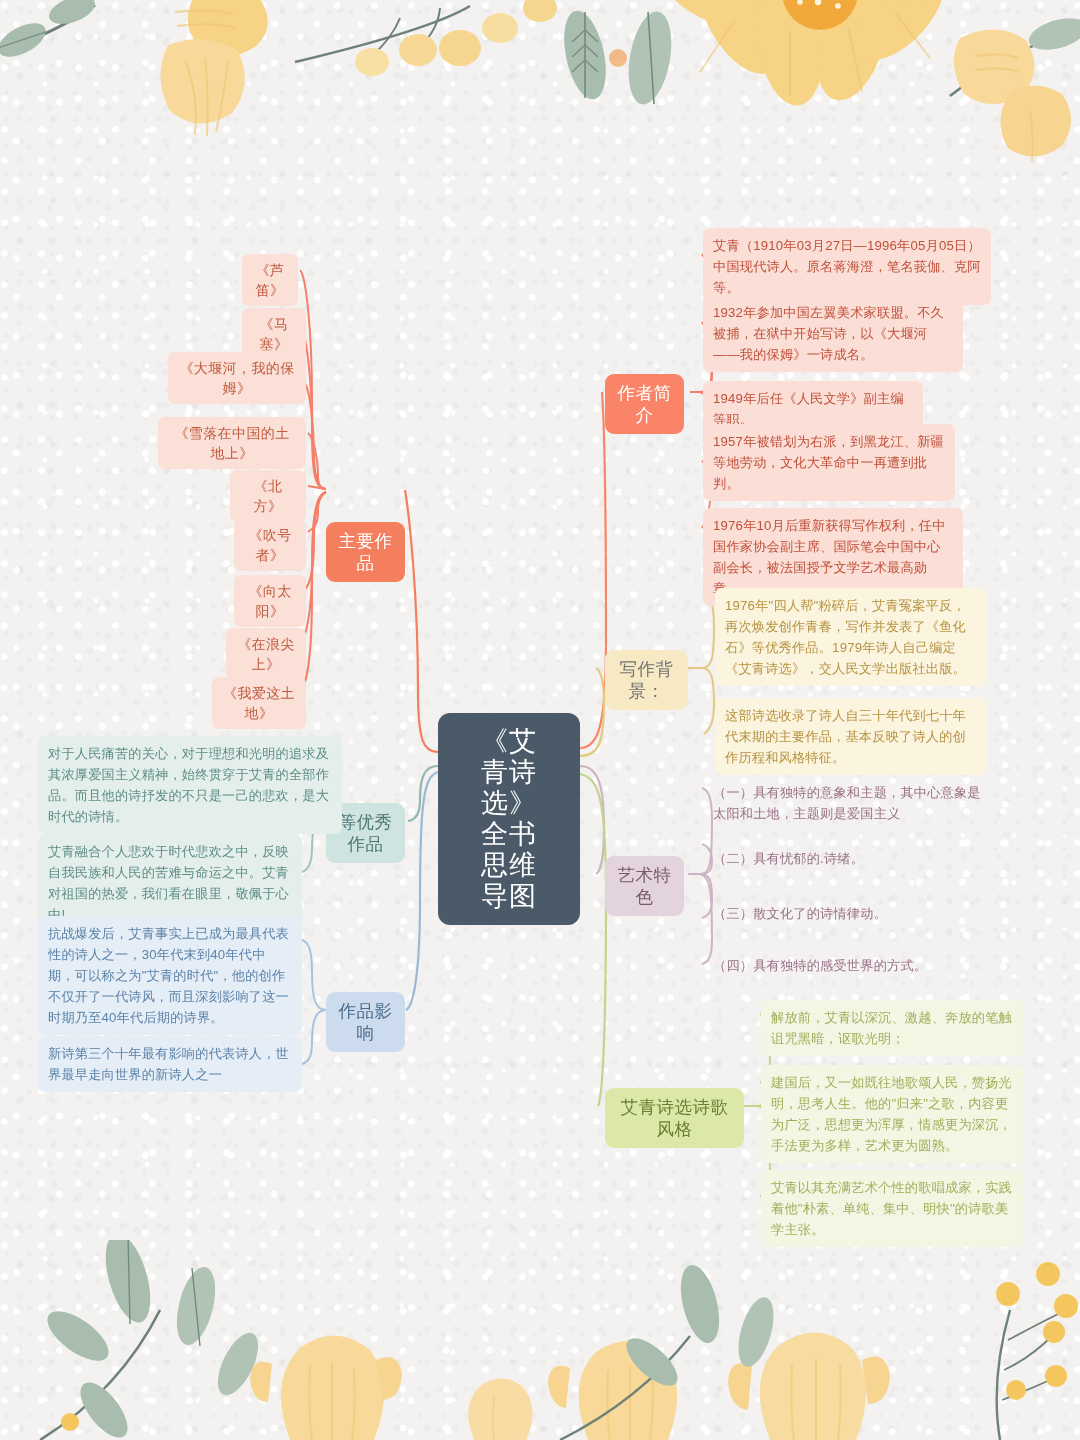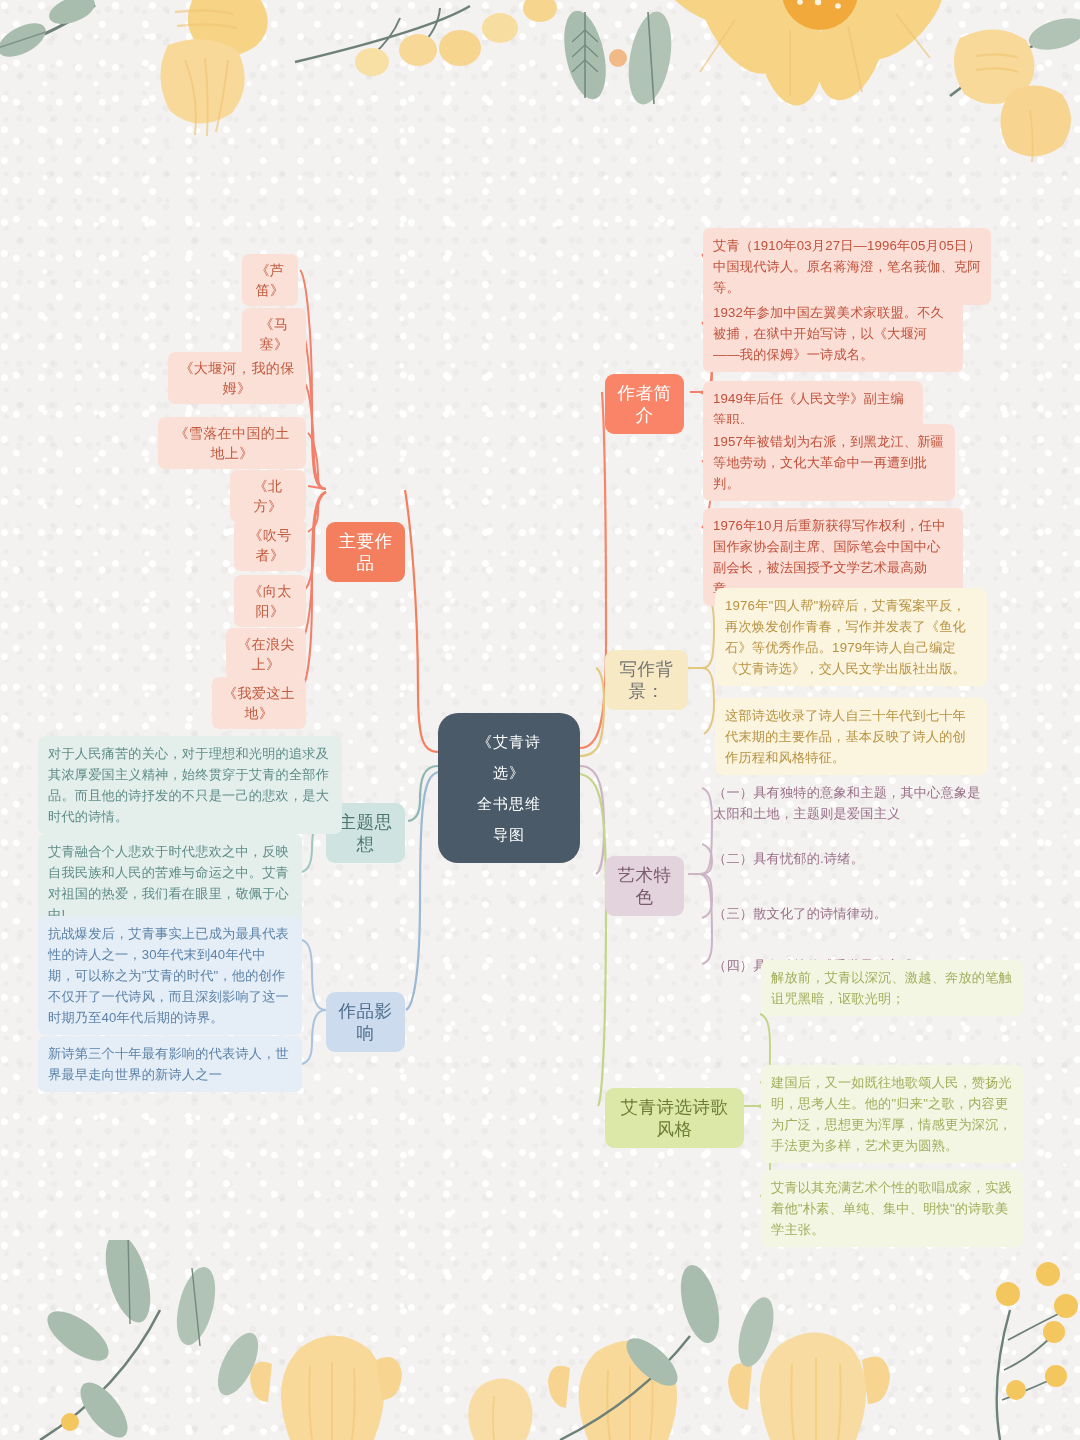--- a/index.html
+++ b/index.html
@@ -45,23 +45,23 @@
   .node {
     position: absolute;
     z-index: 4;
     box-sizing: border-box;
     white-space: pre-wrap;
   }
 
   .root-node {
     background: #4a5a68;
     color: #ffffff;
-    border-radius: 20px;
+    border-radius: 12px;
     text-align: center;
-    font-size: 15px;
+    font-size: 27px;
     line-height: 31px;
     padding: 13px 36px;
     letter-spacing: 1px;
   }
 
   .branch-label {
     border-radius: 9px;
     font-size: 17.5px;
     line-height: 22px;
     padding: 8px 12px;
@@ -320,21 +320,21 @@
 <div class="node leaf-chip c-works-chip" style="left:242px; top:254px; width:56px;">《芦笛》</div>
 <div class="node leaf-chip c-works-chip" style="left:242px; top:308px; width:64px;">《马塞》</div>
 <div class="node leaf-chip c-works-chip" style="left:168px; top:352px; width:138px;">《大堰河，我的保姆》</div>
 <div class="node leaf-chip c-works-chip" style="left:158px; top:417px; width:148px;">《雪落在中国的土地上》</div>
 <div class="node leaf-chip c-works-chip" style="left:230px; top:470px; width:76px;">《北方》</div>
 <div class="node leaf-chip c-works-chip" style="left:234px; top:519px; width:72px;">《吹号者》</div>
 <div class="node leaf-chip c-works-chip" style="left:234px; top:575px; width:72px;">《向太阳》</div>
 <div class="node leaf-chip c-works-chip" style="left:226px; top:628px; width:80px;">《在浪尖上》</div>
 <div class="node leaf-chip c-works-chip" style="left:212px; top:677px; width:94px;">《我爱这土地》</div>
 
-<div class="node branch-label c-theme-label" style="left:326px; top:803px; width:79px;">主题思想</div>
+<div class="node branch-label c-theme-label" style="left:326px; top:803px; width:79px;">等优秀作品</div>
 
 <div class="node leaf c-theme-leaf" style="left:38px; top:736px; width:304px;">对于人民痛苦的关心，对于理想和光明的追求及其浓厚爱国主义精神，始终贯穿于艾青的全部作品。而且他的诗抒发的不只是一己的悲欢，是大时代的诗情。</div>
 <div class="node leaf c-theme-leaf" style="left:38px; top:834px; width:264px;">艾青融合个人悲欢于时代悲欢之中，反映自我民族和人民的苦难与命运之中。艾青对祖国的热爱，我们看在眼里，敬佩于心中!</div>
 
 <div class="node branch-label c-infl-label" style="left:326px; top:992px; width:79px;">作品影响</div>
 
 <div class="node leaf c-infl-leaf" style="left:38px; top:916px; width:264px;">抗战爆发后，艾青事实上已成为最具代表性的诗人之一，30年代末到40年代中期，可以称之为"艾青的时代"，他的创作不仅开了一代诗风，而且深刻影响了这一时期乃至40年代后期的诗界。</div>
 <div class="node leaf c-infl-leaf" style="left:38px; top:1036px; width:264px;">新诗第三个十年最有影响的代表诗人，世界最早走向世界的新诗人之一</div>
 
 <div class="node branch-label c-author-label" style="left:605px; top:374px; width:79px;">作者简介</div>
@@ -352,15 +352,15 @@
 
 <div class="node branch-label c-art-label" style="left:605px; top:856px; width:79px;">艺术特色</div>
 
 <div class="node leaf c-art-leaf" style="left:703px; top:775px; width:292px;">（一）具有独特的意象和主题，其中心意象是太阳和土地，主题则是爱国主义</div>
 <div class="node leaf c-art-leaf" style="left:703px; top:841px; width:292px;">（二）具有忧郁的.诗绪。</div>
 <div class="node leaf c-art-leaf" style="left:703px; top:896px; width:292px;">（三）散文化了的诗情律动。</div>
 <div class="node leaf c-art-leaf" style="left:703px; top:948px; width:292px;">（四）具有独特的感受世界的方式。</div>
 
 <div class="node branch-label c-style-label" style="left:605px; top:1088px; width:139px;">艾青诗选诗歌风格</div>
 
-<div class="node leaf c-style-leaf" style="left:761px; top:960px; width:262px;">解放前，艾青以深沉、激越、奔放的笔触诅咒黑暗，讴歌光明；</div>
+<div class="node leaf c-style-leaf" style="left:761px; top:1000px; width:262px;">解放前，艾青以深沉、激越、奔放的笔触诅咒黑暗，讴歌光明；</div>
 <div class="node leaf c-style-leaf" style="left:761px; top:1065px; width:262px;">建国后，又一如既往地歌颂人民，赞扬光明，思考人生。他的"归来"之歌，内容更为广泛，思想更为浑厚，情感更为深沉，手法更为多样，艺术更为圆熟。</div>
 <div class="node leaf c-style-leaf" style="left:761px; top:1170px; width:262px;">艾青以其充满艺术个性的歌唱成家，实践着他"朴素、单纯、集中、明快"的诗歌美学主张。</div>
 
 </body></html>

